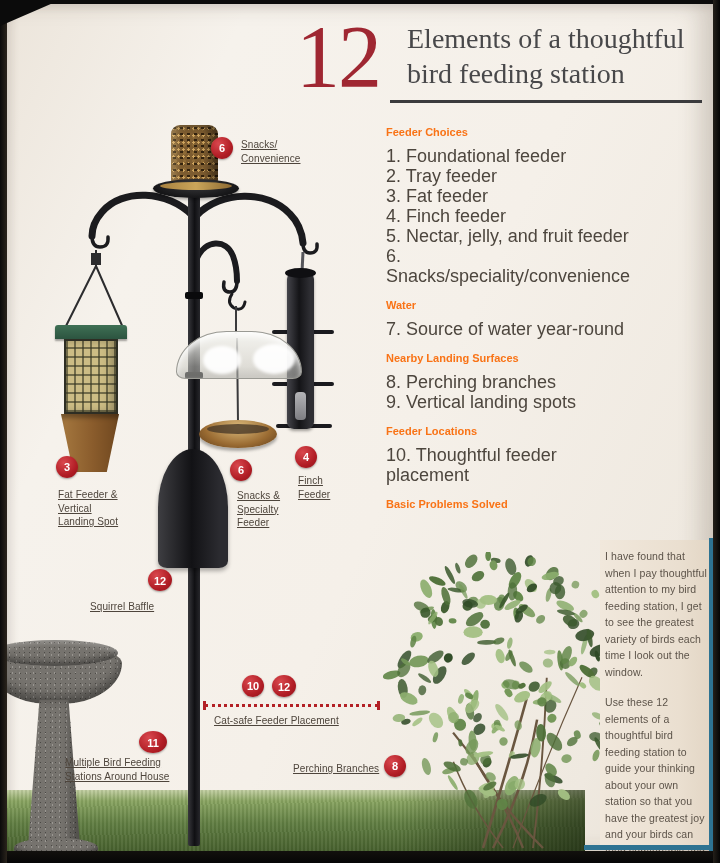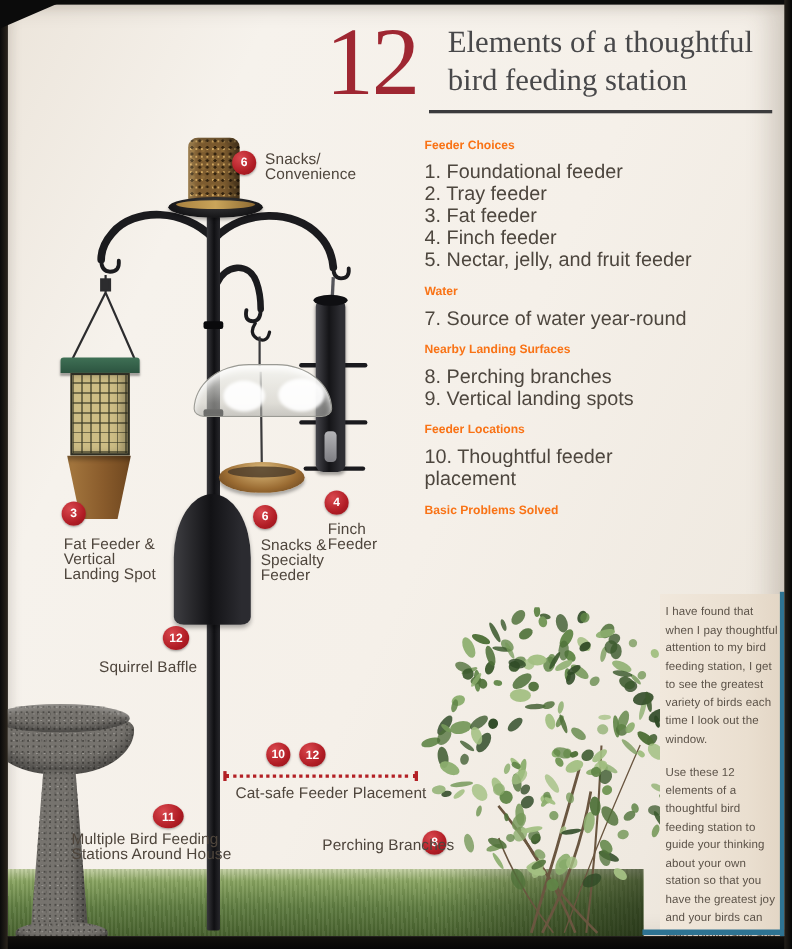--- a/index.html
+++ b/index.html
@@ -129,22 +129,22 @@
   .baffle { position:absolute; left:158px; top:449px; width:70px; height:119px; z-index:11;
           border-radius:35px 35px 9px 9px / 58px 58px 7px 7px;
           background:linear-gradient(90deg,#3e3e42,#121215 48%,#2b2b30 88%);
           box-shadow:0 3px 4px rgba(0,0,0,.3); }
 
   
   .co { position:absolute; width:22px; height:22px; border-radius:50%; z-index:25;
         background:radial-gradient(circle at 35% 30%, #d9484e, #b01c24 62%, #8d131b);
         color:#fff; font-weight:bold; font-size:11px; line-height:22px; text-align:center;
         box-shadow:0 1px 2px rgba(0,0,0,.35); }
-  .lbl { position:absolute; z-index:25; font-size:14px; line-height:13.5px; color:#4e453c;
-         white-space:pre-line; letter-spacing:.1px; }
+  .lbl { position:absolute; z-index:25; font-size:10px; line-height:13.5px; color:#4e453c;
+         white-space:pre-line; letter-spacing:.1px;text-decoration:underline; }
   .dotline { position:absolute; left:203px; top:701px; width:177px; height:9px; z-index:25; }
   .dotline .mid { position:absolute; left:2px; top:3px; width:173px; border-top:3px dotted #b32025; }
   .dotline .cap { position:absolute; top:0; width:3px; height:9px; background:#b32025; }
   .dotline .cap.l { left:0; } .dotline .cap.r { right:0; }
 </style>
 </head>
 <body>
 
 <div class="page"></div>
 <div class="corner-wedge"></div>
@@ -156,20 +156,21 @@
 </div>
 <div class="title-rule"></div>
 
 <div class="list">
   <h3>Feeder Choices</h3>
   <div class="li">1. Foundational feeder</div>
   <div class="li">2. Tray feeder</div>
   <div class="li">3. Fat feeder</div>
   <div class="li">4. Finch feeder</div>
   <div class="li">5. Nectar, jelly, and fruit feeder</div>
+  <div class="li">6. Snacks/speciality/convenience</div>
 
   <h3>Water</h3>
   <div class="li">7. Source of water year-round</div>
 
   <h3>Nearby Landing Surfaces</h3>
   <div class="li">8. Perching branches</div>
   <div class="li">9. Vertical landing spots</div>
 
   <h3>Feeder Locations</h3>
   <div class="li">10. Thoughtful feeder placement</div>

